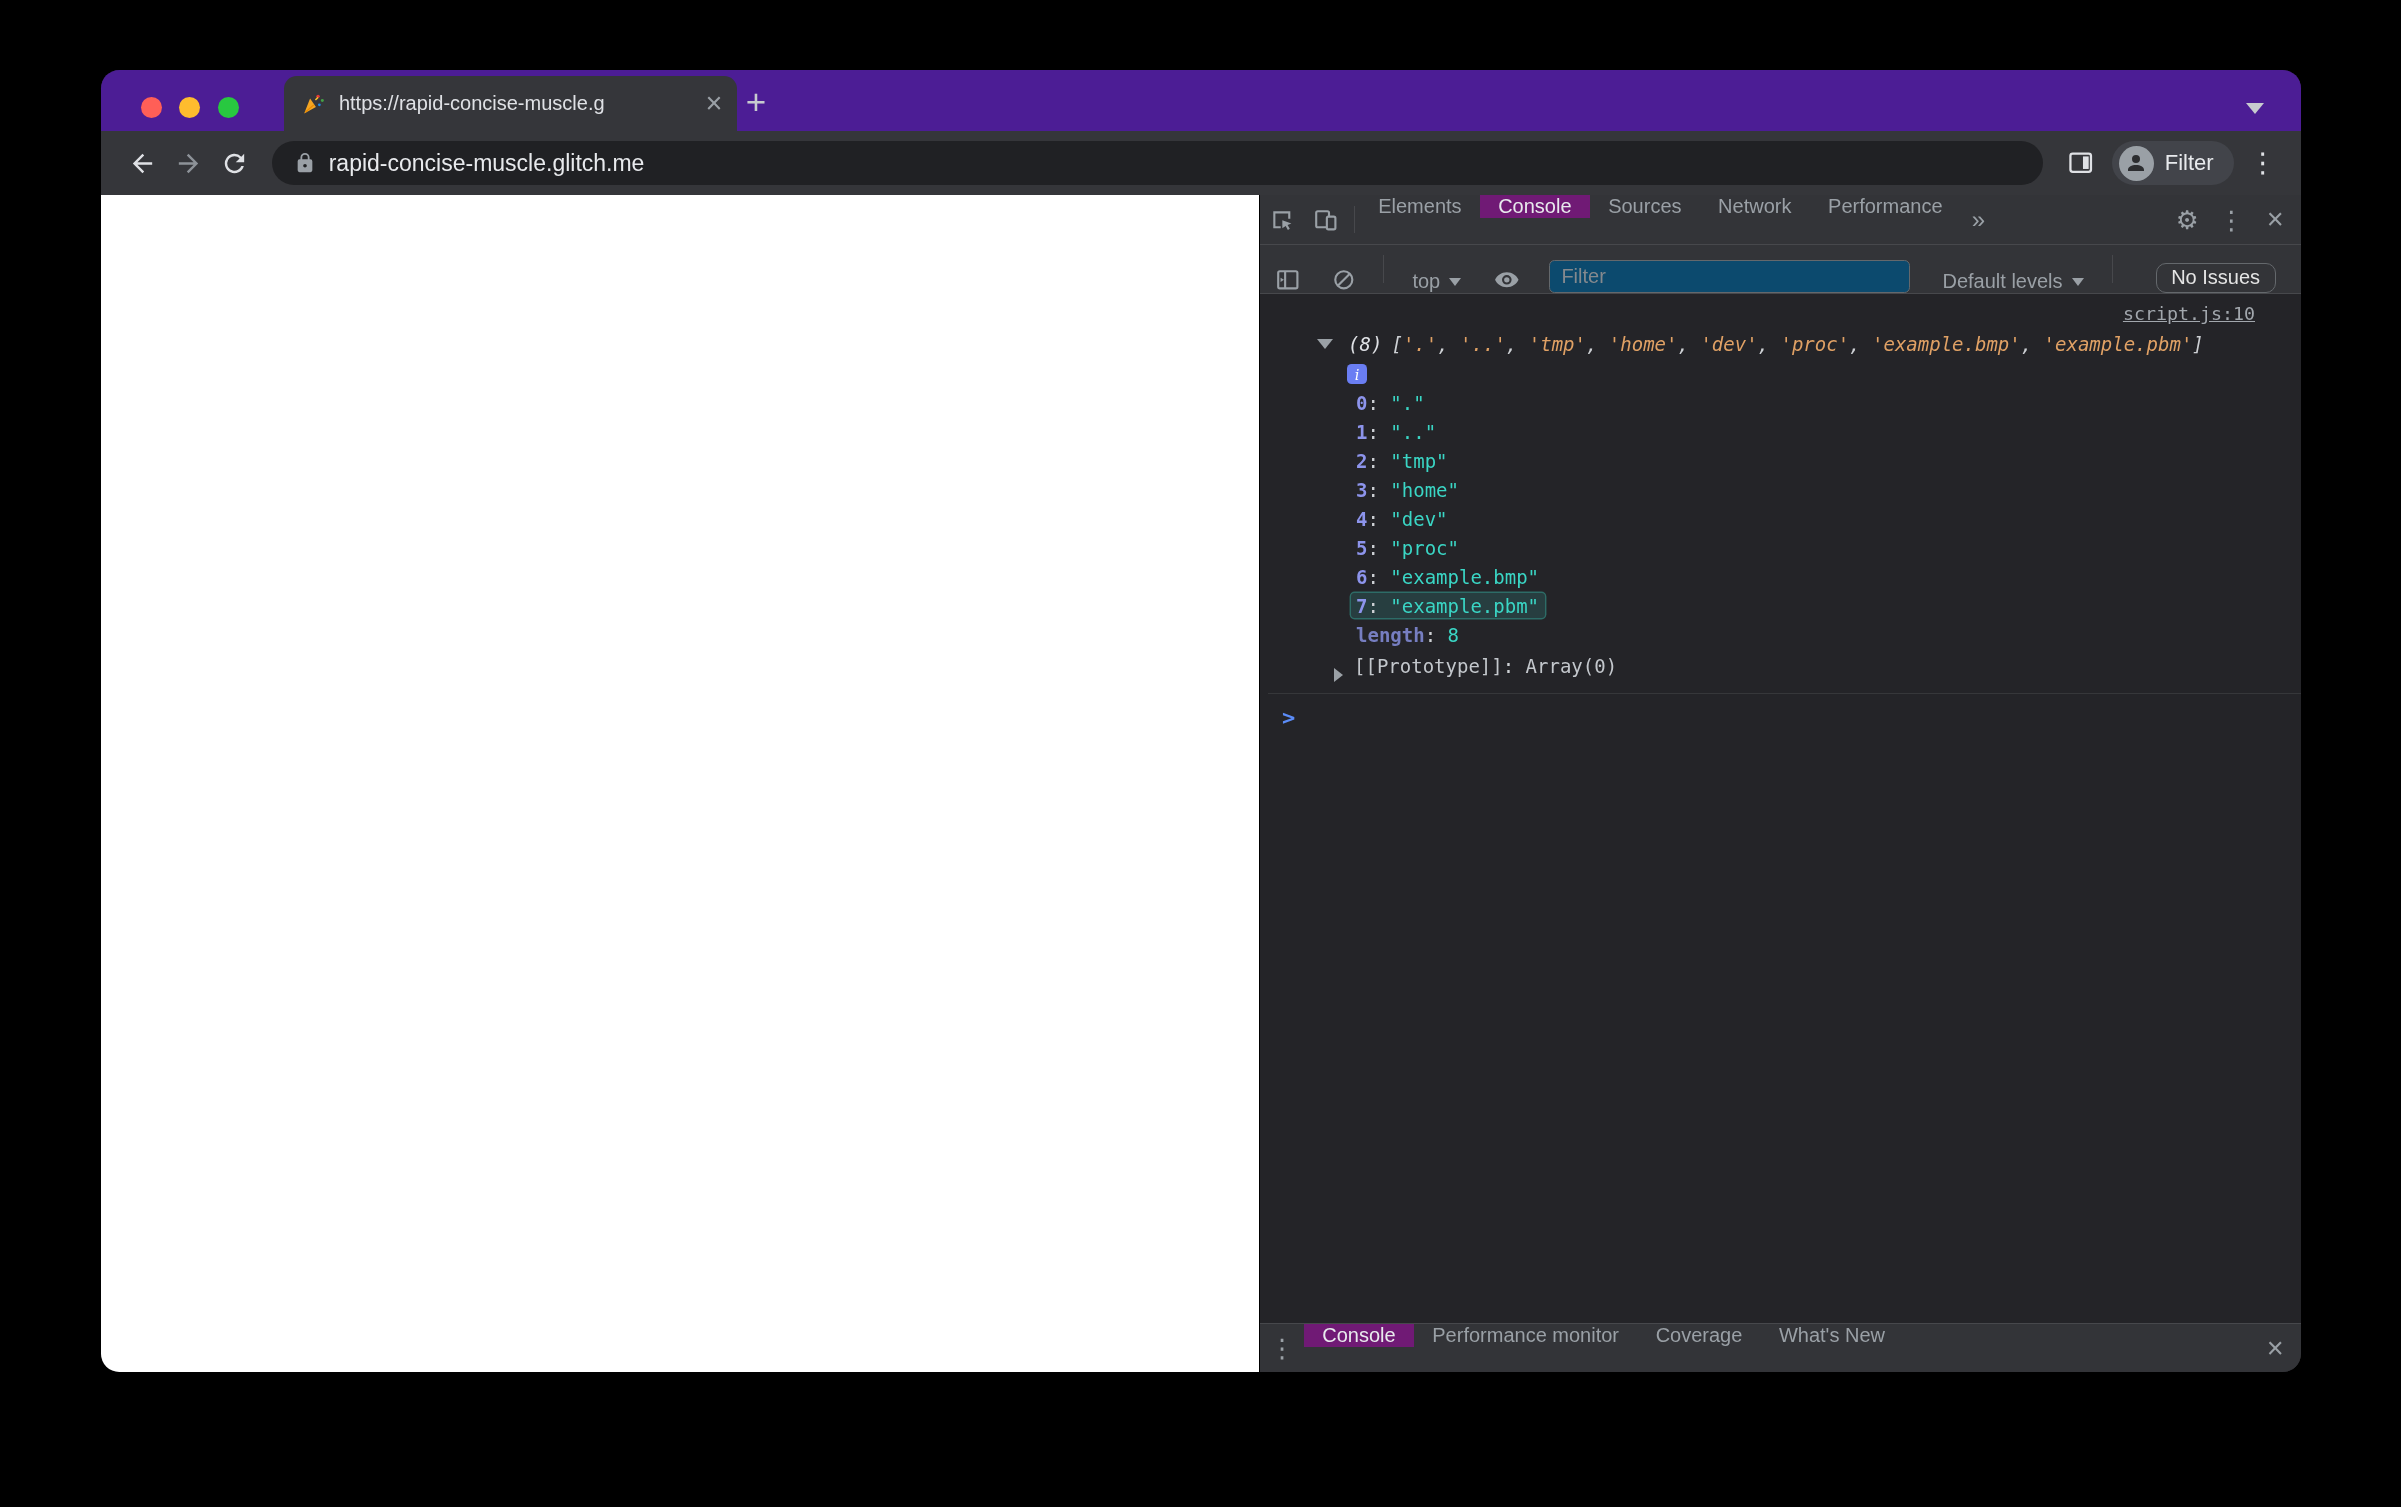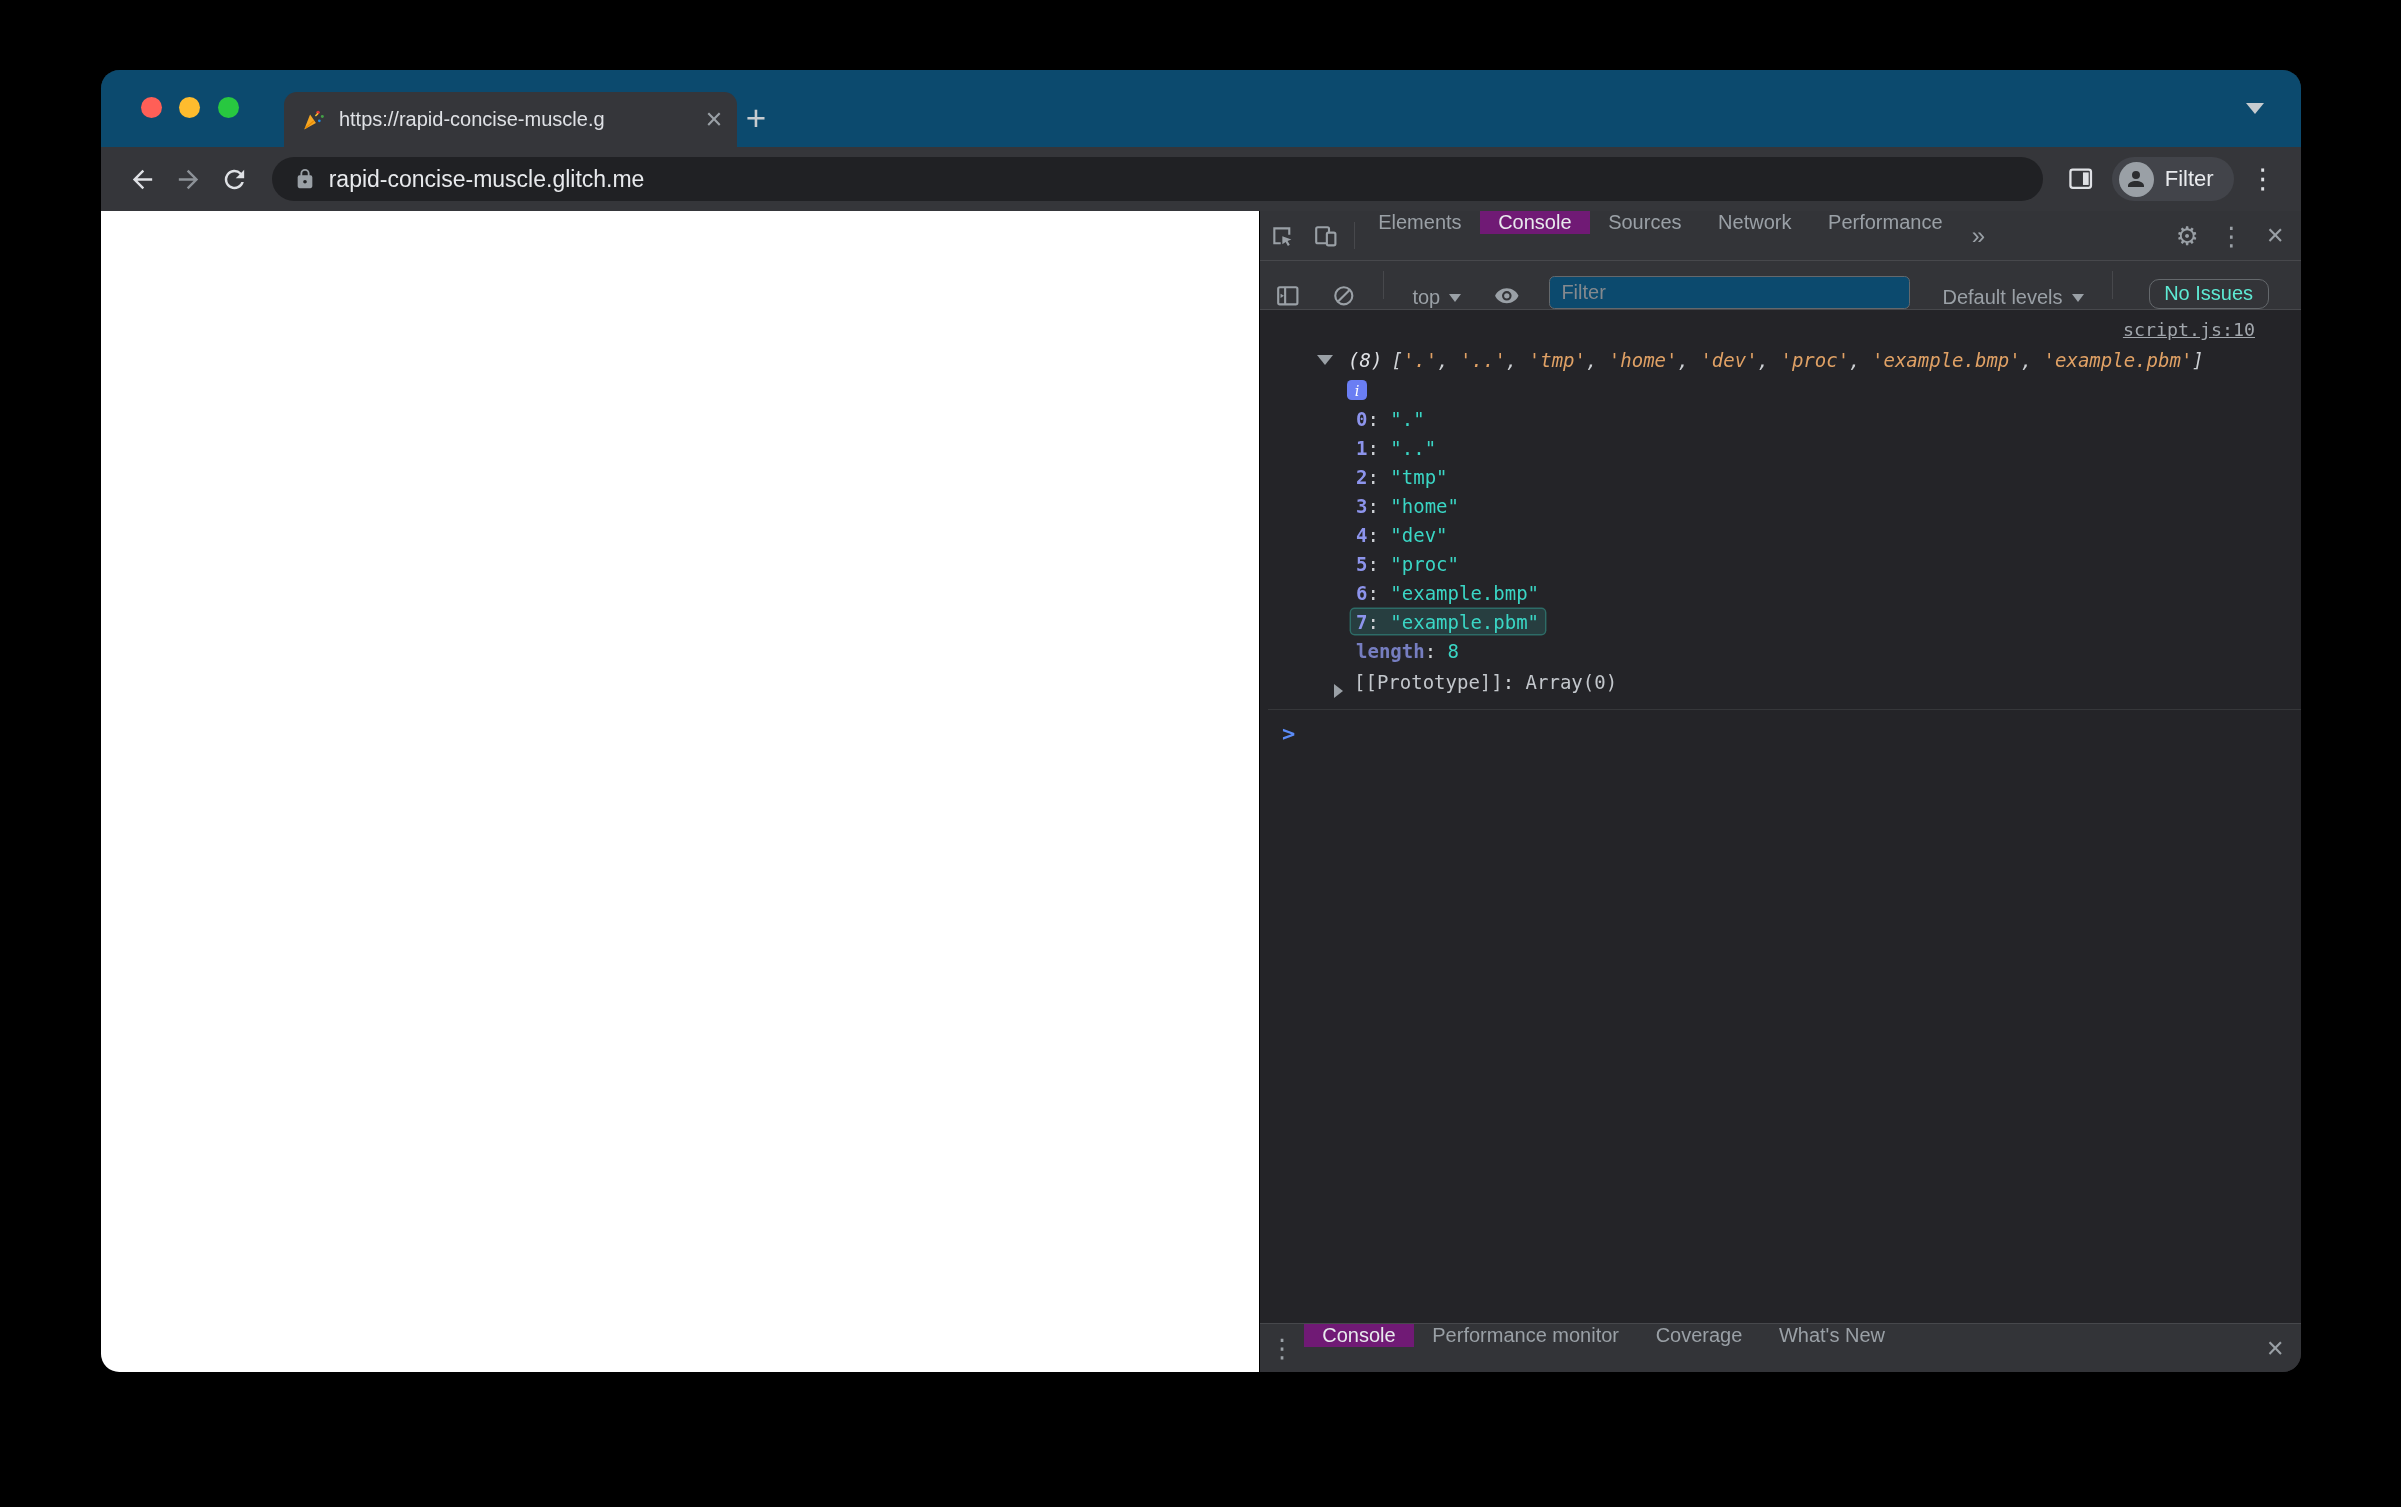--- a/index.html
+++ b/index.html
@@ -1,21 +1,21 @@
 <!DOCTYPE html>
 <html style="font-size:14.6px"><head>
 <meta charset="utf-8">
 <style>
   html,body{margin:0;padding:0;background:#000;}
   body{width:2401px;height:1507px;position:relative;overflow:hidden;font-family:"Liberation Sans",sans-serif;}
 
   .window{position:absolute;left:101px;top:70px;width:2200px;height:1302px;background:#202124;border-radius:18.3px;overflow:hidden;display:flex;flex-direction:column;box-shadow:0 37px 110px rgba(0,0,0,.7);}
 
   
-  .tabstrip{height:77px;position:relative;background:#0c4a6e;flex:none;}
+  .tabstrip{height:61px;position:relative;background:#4c1d95;flex:none;}
   .traffic{position:absolute;left:40px;top:27.4px;display:flex;gap:17.4px;}
   .light{width:21px;height:21px;border-radius:50%;}
   .tab{position:absolute;left:183px;bottom:0;width:422px;height:55px;background:#35363a;border-radius:12.8px 12.8px 0 0;display:flex;align-items:center;gap:12.8px;padding:0 14.6px 0 16.5px;}
   .tab-title{flex:1;min-width:0;overflow:hidden;white-space:nowrap;color:#dfe1e5;font-size:20px;}
   .tab-close{color:#9aa0a6;font-size:29px;line-height:1;}
   .favicon{width:25.6px;height:25.6px;flex:none;}
   .newtab{position:absolute;left:635px;bottom:9.1px;width:40px;height:40px;display:flex;align-items:center;justify-content:center;color:#c7cbcf;font-size:35px;line-height:1;}
   .strip-chevron{position:absolute;right:37px;top:33px;width:0;height:0;border-left:9.1px solid transparent;border-right:9.1px solid transparent;border-top:11px solid #c7cbcf;}
 
   
@@ -48,21 +48,21 @@
   .more-tabs{display:flex;align-items:center;color:#9aa0a6;font-size:24px;padding:0 11px;}
   .dt-right{margin-left:auto;display:flex;align-items:center;padding-right:3.7px;}
   .gear{font-size:25.6px;font-family:"DejaVu Sans",sans-serif;}
 
   
   .dt-toolbar{height:48px;background:#333438;border-bottom:0.9px solid #47484c;display:flex;align-items:flex-end;flex:none;padding:0 5.5px;gap:12px;}
   .dd{display:flex;align-items:center;gap:9.1px;color:#9aa0a6;font-size:20px;padding:0 11px;white-space:nowrap;}
   .caret{width:0;height:0;border-left:6.4px solid transparent;border-right:6.4px solid transparent;border-top:8.2px solid #9aa0a6;}
   .filter{width:337px;height:31px;background:#0c4a6e;border:0.9px solid #64686c;border-radius:5.5px;color:#e8eaed;font-size:20px;padding:0 11px;font-family:inherit;outline:none;margin:0 9.1px;flex:none;}
   .filter::placeholder{color:#84898e;}
-  .chip{border:0.9px solid #64686c;border-radius:10px;color:#5eead4;font-size:20px;padding:2.7px 14.6px;white-space:nowrap;margin:0 18px;}
+  .chip{border:0.9px solid #64686c;border-radius:10px;color:#e5e5e5;font-size:20px;padding:2.7px 14.6px;white-space:nowrap;margin:0 25px;}
 
   
   .console{flex:1;min-height:0;font-family:"DejaVu Sans Mono",monospace;font-size:19px;color:#dfe1e5;overflow:hidden;padding-top:5.5px;}
   .msg{border-bottom:0.9px solid #36373a;padding-bottom:11px;margin-left:8px;}
   .src-row{text-align:right;padding:1.8px 46px 0 0;height:27.4px;line-height:24px;}
   .src-link{color:#a2a7ad;font-size:18.3px;text-decoration:underline;}
   .preview-row{position:relative;padding-left:80px;line-height:31px;font-style:italic;white-space:nowrap;}
   .tri-down{position:absolute;left:49px;top:10px;width:0;height:0;border-left:8.2px solid transparent;border-right:8.2px solid transparent;border-top:10px solid #9aa0a6;}
   .punct{color:#cdd0d4;}
   .pfx{color:#dfe1e5;margin-right:9.1px;}

